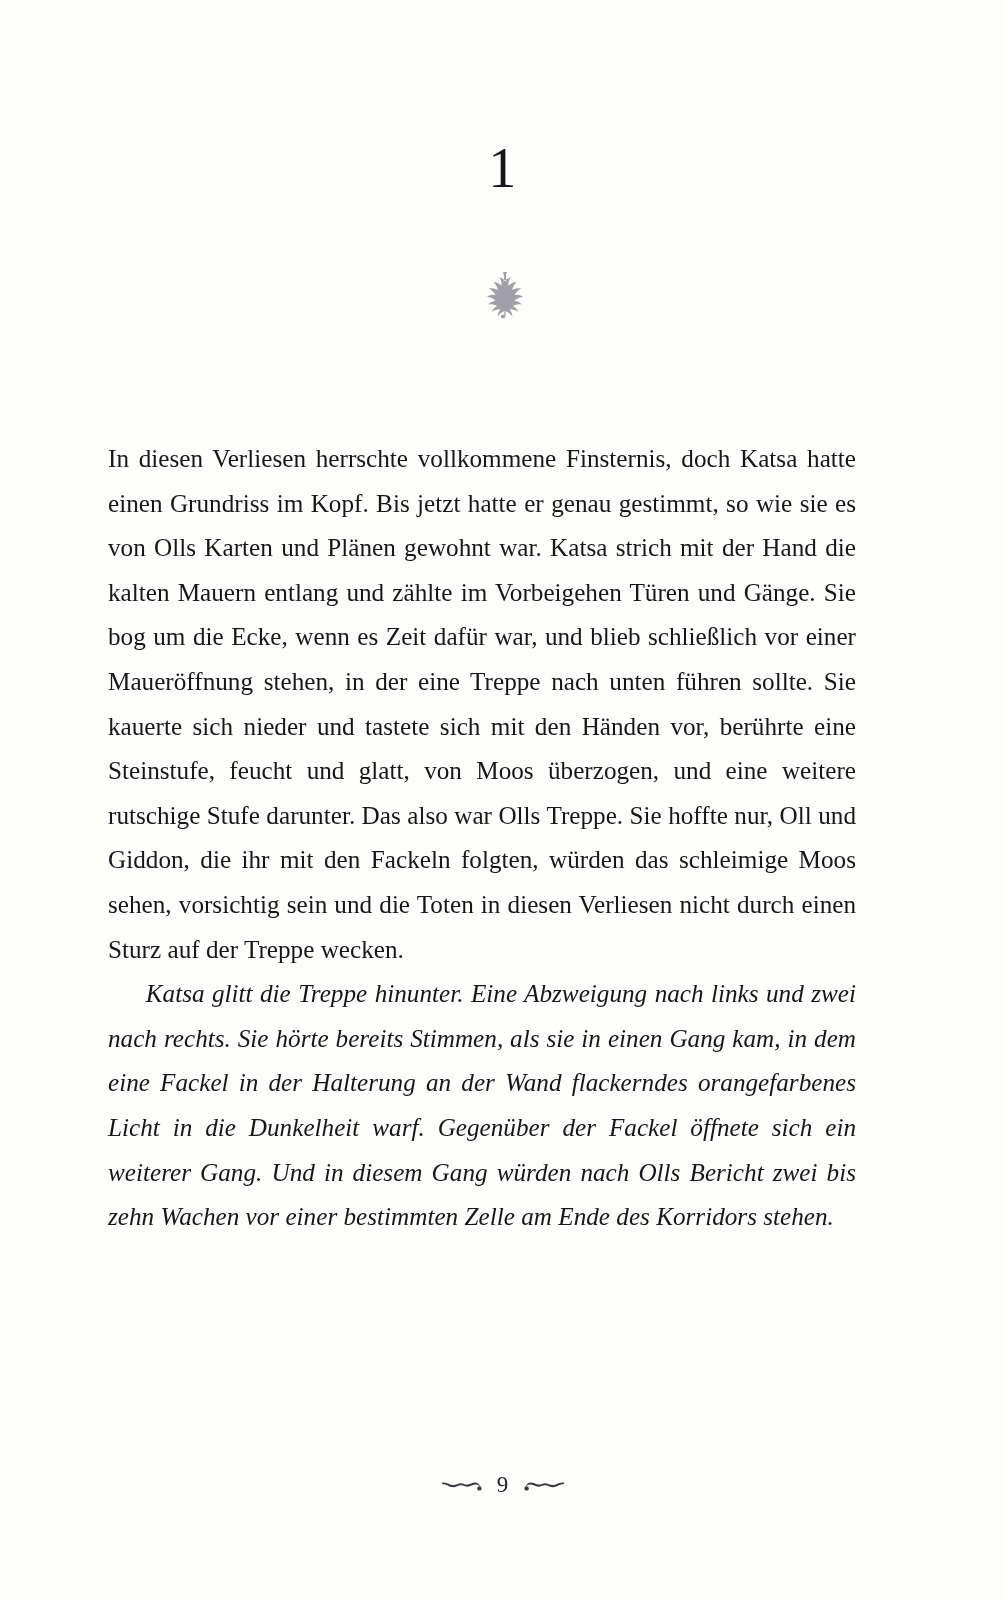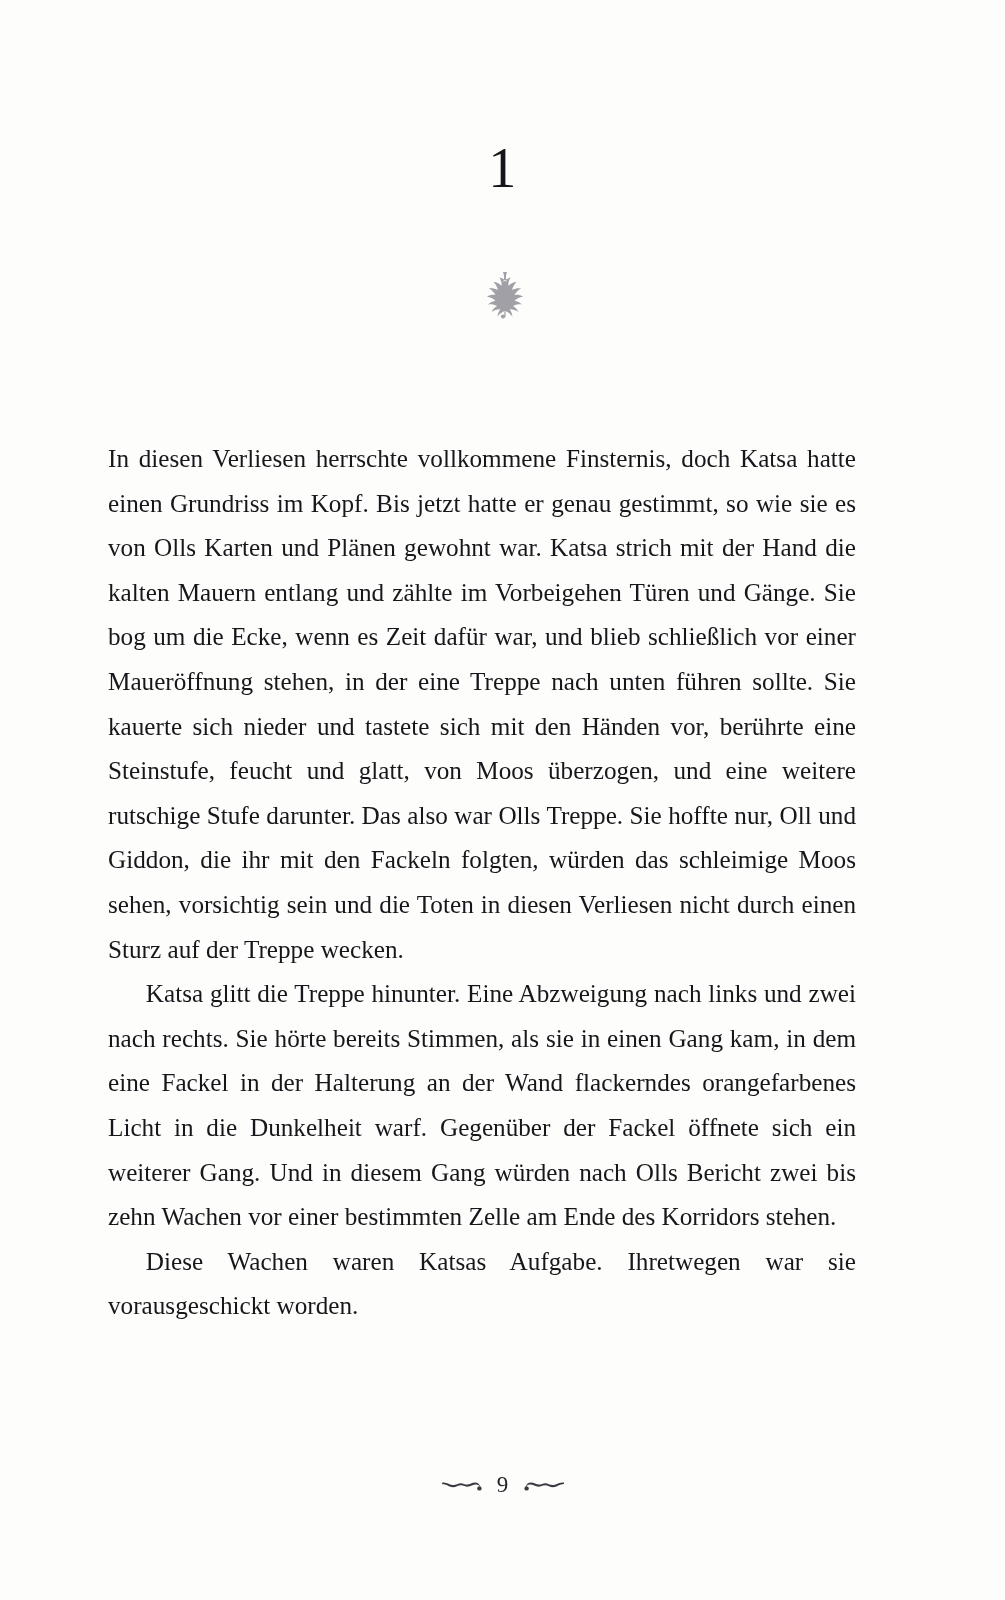--- a/index.html
+++ b/index.html
@@ -59,20 +59,21 @@
     text-justify: inter-word;
     color: #17171b;
     hyphens: manual;
   }
 
   .body-text p {
     margin: 0;
   }
   .body-text p + p {
     text-indent: 1.5em;
+    font-style: italic;
   }
 
   .folio {
     position: absolute;
     bottom: 102px;
     left: 0;
     right: 0;
     text-align: center;
     font-size: 23px;
     color: #24242a;
@@ -102,21 +103,20 @@
       <g fill="#a0a0a6">
         <path d="M23 4c1.3 3.2 1.4 6.6.4 9.9 1.9-2.3 4.4-3.8 7.2-4.4-1.7 2.6-2.4 5.4-2.2 8.2 2.3-2.2 5.2-3.4 8.2-3.6-2.4 2.2-3.9 4.9-4.4 7.8 2.8-1.5 5.9-2 8.9-1.5-3 1.6-5.3 3.9-6.7 6.7 3-.6 6 0 8.6 1.6-3.3.4-6.2 1.8-8.5 4 2.9.4 5.5 1.7 7.6 3.8-3.2-.6-6.3-.1-9.1 1.4 2.4 1.4 4.3 3.4 5.5 6-2.7-1.8-5.7-2.7-8.8-2.6 1.6 2.1 2.5 4.6 2.7 7.3-1.8-2.6-4.2-4.5-7-5.6.5 2.4.4 4.8-.4 7.1-.8-2.3-.9-4.7-.4-7.1-2.8 1.1-5.2 3-7 5.6.2-2.7 1.1-5.2 2.7-7.3-3.1-.1-6.1.8-8.8 2.6 1.2-2.6 3.1-4.6 5.5-6-2.8-1.5-5.9-2-9.1-1.4 2.1-2.1 4.7-3.4 7.6-3.8-2.3-2.2-5.2-3.6-8.5-4 2.6-1.6 5.6-2.2 8.6-1.6-1.4-2.8-3.7-5.1-6.7-6.7 3-.5 6.1 0 8.9 1.5-.5-2.9-2-5.6-4.4-7.8 3 .2 5.9 1.4 8.2 3.6.2-2.8-.5-5.6-2.2-8.2 2.8.6 5.3 2.1 7.2 4.4-1-3.3-.9-6.7.4-9.9z"></path>
         <circle cx="23" cy="48.5" r="2.1"></circle>
       </g>
     </svg>
   </div>
 
   <div class="body-text">
     <p>In diesen Verliesen herrschte vollkommene Finsternis, doch Katsa hatte einen Grundriss im Kopf. Bis jetzt hatte er genau gestimmt, so wie sie es von Olls Karten und Plänen gewohnt war. Katsa strich mit der Hand die kalten Mauern entlang und zählte im Vorbeigehen Türen und Gänge. Sie bog um die Ecke, wenn es Zeit dafür war, und blieb schließlich vor einer Maueröffnung stehen, in der eine Treppe nach unten führen sollte. Sie kauerte sich nieder und tastete sich mit den Händen vor, berührte eine Steinstufe, feucht und glatt, von Moos überzogen, und eine weitere rutschige Stufe darunter. Das also war Olls Treppe. Sie hoffte nur, Oll und Giddon, die ihr mit den Fackeln folgten, würden das schleimige Moos sehen, vorsichtig sein und die Toten in diesen Verliesen nicht durch einen Sturz auf der Treppe wecken.</p>
     <p>Katsa glitt die Treppe hinunter. Eine Abzweigung nach links und zwei nach rechts. Sie hörte bereits Stimmen, als sie in einen Gang kam, in dem eine Fackel in der Halterung an der Wand flackerndes orangefarbenes Licht in die Dunkelheit warf. Gegenüber der Fackel öffnete sich ein weiterer Gang. Und in diesem Gang würden nach Olls Bericht zwei bis zehn Wachen vor einer bestimmten Zelle am Ende des Korridors stehen.</p>
-    <p>Diese Wachen waren Katsas Aufgabe. Ihretwegen war sie vorausgeschickt worden.</p>
   </div>
 
   <div class="folio">
     <span class="flourish left">
       <svg width="42" height="16" viewBox="0 0 42 16" aria-hidden="true">
         <path d="M40 8c-4.5 0-7 3.2-11 3.2-3.2 0-5-2-8-2-2.6 0-4.2 1.6-6.6 1.6C11.4 10.8 9 8.6 6 8.6c-2 0-3.6 1-4.4 2.4.6-2.6 2.6-4.6 5.2-4.6 3.2 0 5.4 2.2 8.2 2.2 2.2 0 3.8-1.4 6.2-1.4 2.8 0 4.6 1.8 7.6 1.8 3.4 0 5.6-2.6 9.4-2.6.6 0 1.2.1 1.8.3z" fill="#3a3a42"></path>
         <circle cx="2.6" cy="12.4" r="2.2" fill="#3a3a42"></circle>
       </svg>
     </span>
     <span class="num">9</span>

